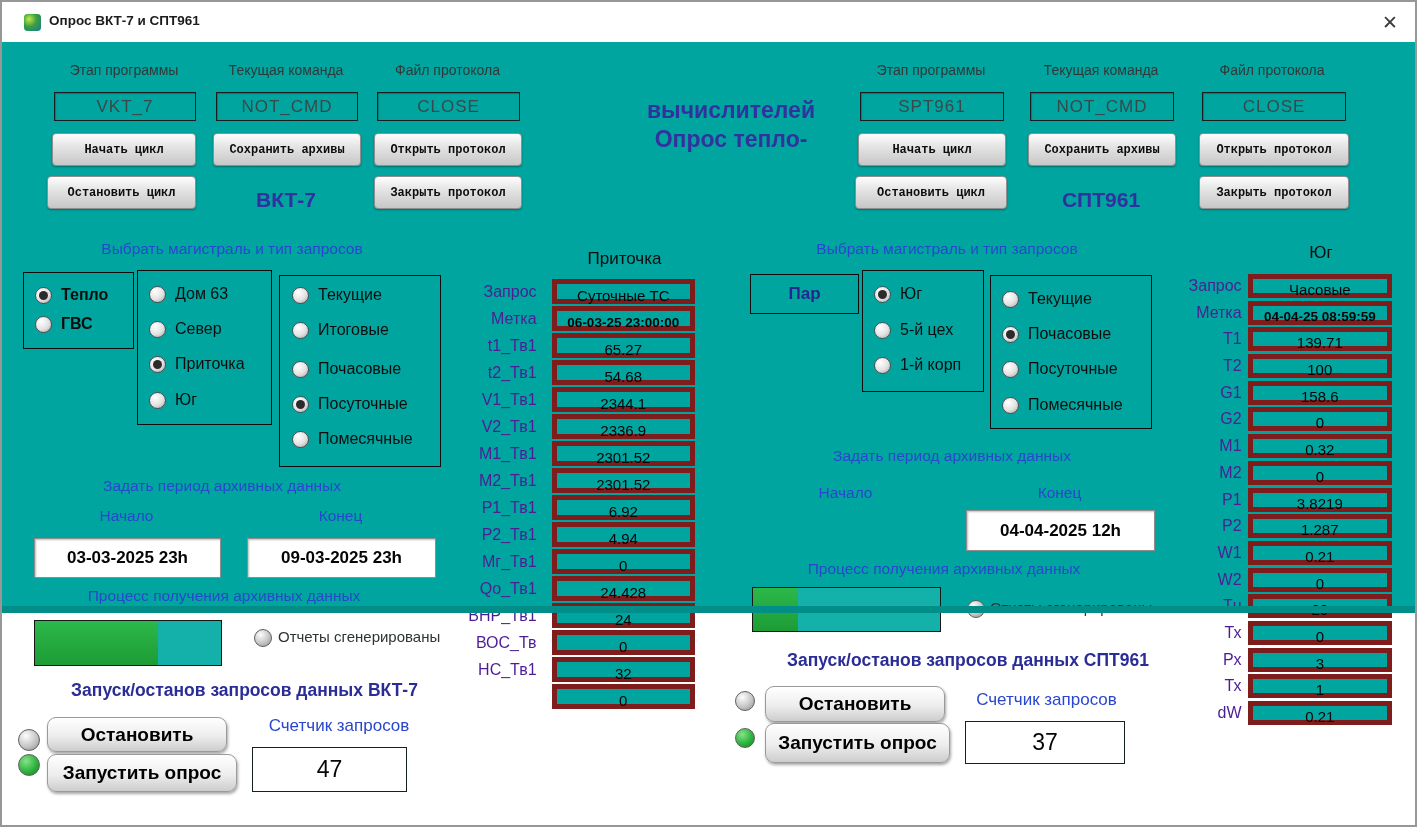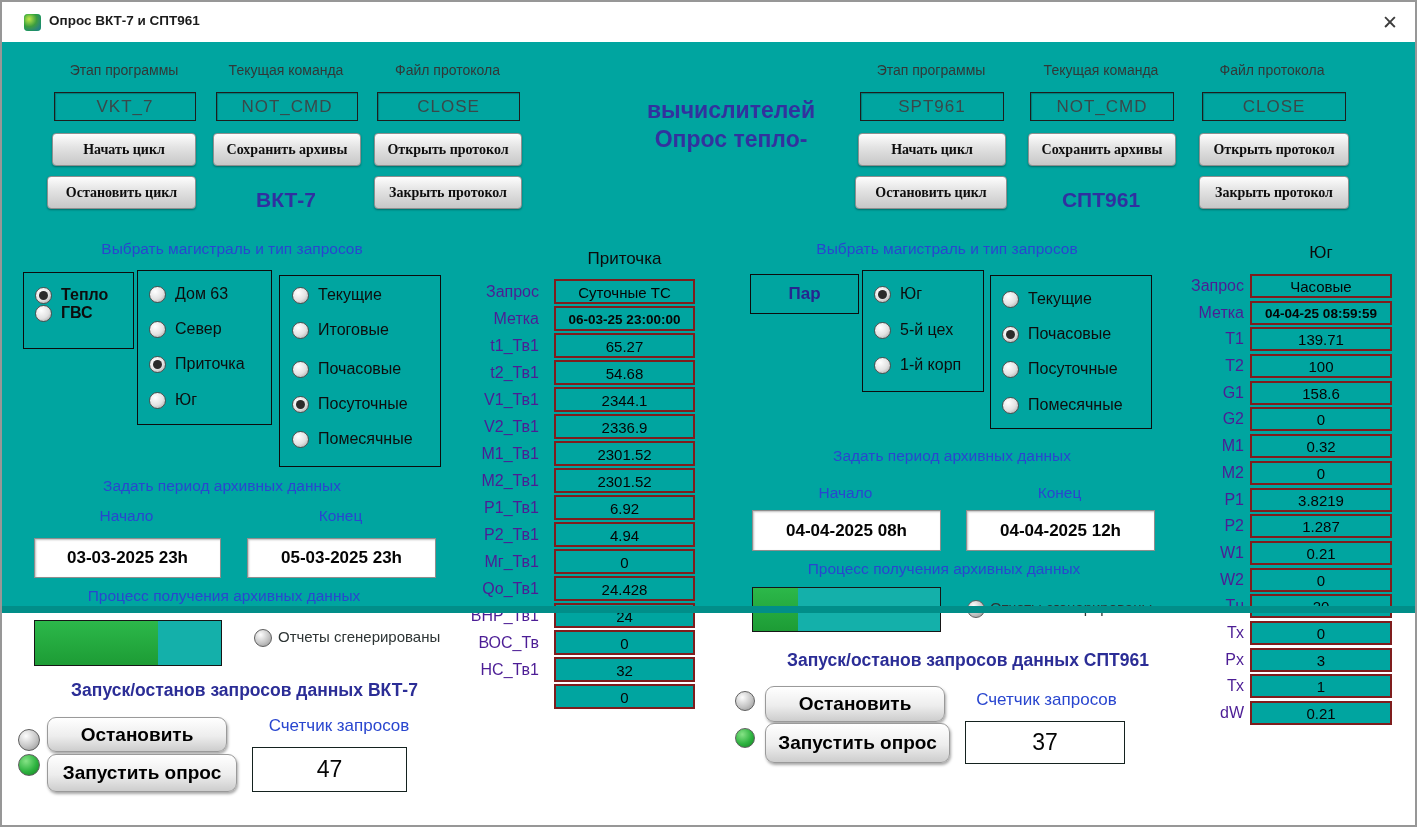--- a/index.html
+++ b/index.html
@@ -11,40 +11,40 @@
   #close-btn{position:absolute;right:8px;top:8px;width:34px;height:26px;text-align:center;line-height:26px;
     font-size:19px;color:#3c3c3c;cursor:pointer;}
   #main{position:absolute;left:0;top:40px;width:100%;height:571px;background:#00a5a0;}
   #bottom-strip{position:absolute;left:0;bottom:0;width:100%;height:7px;background:#018e89;}
 
   .abs{position:absolute;}
   .glabel{font-size:14px;color:#313838;text-align:center;}
   .disp{border:1px solid #1d1d1d;color:#39484a;font-size:17px;text-align:center;letter-spacing:1px;
     box-shadow:inset 1px 1px 1px rgba(0,0,0,.25);}
   .btn{background:linear-gradient(#fdfdfd,#e2e2e2 45%,#c7c7c7);border:1px solid #8f8f8f;border-radius:4px;
-    font-family:Liberation Serif, serif;font-weight:700;font-size:14px;color:#0d0d0d;text-align:center;
+    font-family:Liberation Mono, monospace;font-weight:700;font-size:12px;color:#0d0d0d;text-align:center;
     box-shadow:0 1px 2px rgba(0,0,0,.35);cursor:pointer;display:flex;align-items:center;justify-content:center;}
   .bigbtn{background:linear-gradient(#ffffff,#ededed 55%,#cdcdcd);border:1px solid #9a9a9a;border-radius:9px;
     font-family:"Liberation Sans",sans-serif;font-weight:700;font-size:19px;color:#000;text-align:center;
     box-shadow:1px 2px 3px rgba(0,0,0,.35);cursor:pointer;display:flex;align-items:center;justify-content:center;}
   .bhdr{color:#2946cf;font-size:15.5px;text-align:center;}
   .navy{color:#26268f;font-weight:700;}
   .dev-title{color:#3030a0;font-weight:700;font-size:21px;text-align:center;}
   .runhdr{color:#2b2d96;font-weight:700;font-size:17.5px;text-align:center;}
   .gbox{border:1px solid #0c0c0c;}
 
   .radio-item{position:absolute;display:flex;align-items:center;height:22px;cursor:pointer;}
   .rdot{position:relative;width:15px;height:15px;border-radius:50%;border:1px solid #4f4f4f;margin-right:9px;
     background:radial-gradient(circle at 35% 30%,#ffffff,#e2e2e2 55%,#9f9f9f);flex:0 0 auto;}
   .rdot.sel::after{content:"";position:absolute;inset:3px;border-radius:50%;background:#2b2b2b;}
   .rlbl{font-size:16px;color:#0d0d0d;white-space:nowrap;}
 
   .trow{display:flex;}
   .rlabel{text-align:right;color:#4c1d95;white-space:nowrap;overflow:hidden;}
-  .tcell{border:2px solid #7f1d1d;text-align:center;color:#050505;background:#00a5a0;}
+  .tcell{border:5px solid #7f1d1d;text-align:center;color:#050505;background:#00a5a0;}
   #left-table .trow{height:25px;margin-bottom:2px;}
   #left-table .rlabel{width:94px;font-size:16px;line-height:25px;margin-right:15px;}
   #left-table .tcell{width:137px;font-size:15px;line-height:23px;}
   #right-table .trow{height:24px;margin-bottom:2.7px;}
   #right-table .rlabel{width:92px;font-size:16px;line-height:24px;margin-right:6px;}
   #right-table .tcell{width:138px;font-size:15px;line-height:22px;}
   .tcell.small{font-size:13.5px !important;font-weight:700;}
   .ttitle{font-size:17px;color:#0c0c0c;text-align:center;}
 
   .datebox{background:#ffffff;border:1px solid #8e8e8e;box-shadow:inset 1px 1px 2px rgba(0,0,0,.25);
@@ -102,21 +102,21 @@
     <div class="abs dev-title" style="left:1026px;top:146px;width:146px;">СПТ961</div>
     <div class="abs btn" style="left:1197px;top:134px;width:148px;height:31px;">Закрыть протокол</div>
 
     <div class="abs bhdr" style="left:28px;top:198px;width:404px;">Выбрать магистраль и тип запросов</div>
 
     <div class="abs gbox" style="left:21px;top:230px;width:109px;height:75px;"></div>
     <div class="radio-item" style="left:33px;top:242px;">
       <span class="rdot sel"></span>
       <span class="rlbl navy">Тепло</span>
     </div>
-    <div class="radio-item" style="left:33px;top:260px;">
+    <div class="radio-item" style="left:33px;top:271px;">
       <span class="rdot"></span>
       <span class="rlbl navy">ГВС</span>
     </div>
 
     <div class="abs gbox" style="left:135px;top:228px;width:133px;height:153px;"></div>
     <div class="radio-item" style="left:147px;top:241px;">
       <span class="rdot"></span>
       <span class="rlbl">Дом 63</span>
     </div>
     <div class="radio-item" style="left:147px;top:276px;">
@@ -219,21 +219,21 @@
       <div class="trow">
           <div class="rlabel"></div>
           <div class="tcell">0</div>
         </div>
     </div>
 
     <div class="abs bhdr" style="left:20px;top:435px;width:400px;">Задать период архивных данных</div>
     <div class="abs bhdr" style="left:32px;top:465px;width:185px;">Начало</div>
     <div class="abs bhdr" style="left:245px;top:465px;width:187px;">Конец</div>
     <div class="abs datebox" style="left:32px;top:496px;width:185px;height:38px;">03-03-2025 23h</div>
-    <div class="abs datebox" style="left:245px;top:496px;width:187px;height:38px;">05-03-2025 23h</div>
+    <div class="abs datebox" style="left:245px;top:496px;width:187px;height:38px;">09-03-2025 23h</div>
 
     <div class="abs bhdr" style="left:22px;top:545px;width:400px;">Процесс получения архивных данных</div>
     <div class="abs progress" style="left:32px;top:578px;width:186px;height:44px;">
       <div class="pfill" style="width: 66%;"></div>
     </div>
     <div class="abs led gray" style="left:252px;top:587px;width:16px;height:16px;"></div>
     <div class="abs" style="left:276px;top:586px;width:175px;font-size:15px;color:#2e3535;">Отчеты сгенерированы</div>
 
     <div class="abs runhdr" style="left:30px;top:638px;width:425px;">Запуск/останов запросов данных ВКТ-7</div>
     <div class="abs led gray" style="left:16px;top:687px;width:20px;height:20px;"></div>
@@ -348,21 +348,20 @@
         </div>
       <div class="trow">
           <div class="rlabel">dW</div>
           <div class="tcell">0.21</div>
         </div>
     </div>
 
     <div class="abs bhdr" style="left:745px;top:405px;width:410px;">Задать период архивных данных</div>
     <div class="abs bhdr" style="left:750px;top:442px;width:187px;">Начало</div>
     <div class="abs bhdr" style="left:964px;top:442px;width:187px;">Конец</div>
-    <div class="abs datebox" style="left:750px;top:468px;width:187px;height:39px;">04-04-2025 08h</div>
     <div class="abs datebox" style="left:964px;top:468px;width:187px;height:39px;">04-04-2025 12h</div>
 
     <div class="abs bhdr" style="left:747px;top:518px;width:390px;">Процесс получения архивных данных</div>
     <div class="abs progress" style="left:750px;top:545px;width:187px;height:43px;">
       <div class="pfill" style="width: 24%;"></div>
     </div>
     <div class="abs led gray" style="left:965px;top:558px;width:16px;height:16px;"></div>
     <div class="abs" style="left:988px;top:557px;width:180px;font-size:15px;color:#2e3535;">Отчеты сгенерированы</div>
 
     <div class="abs runhdr" style="left:750px;top:608px;width:432px;">Запуск/останов запросов данных СПТ961</div>

